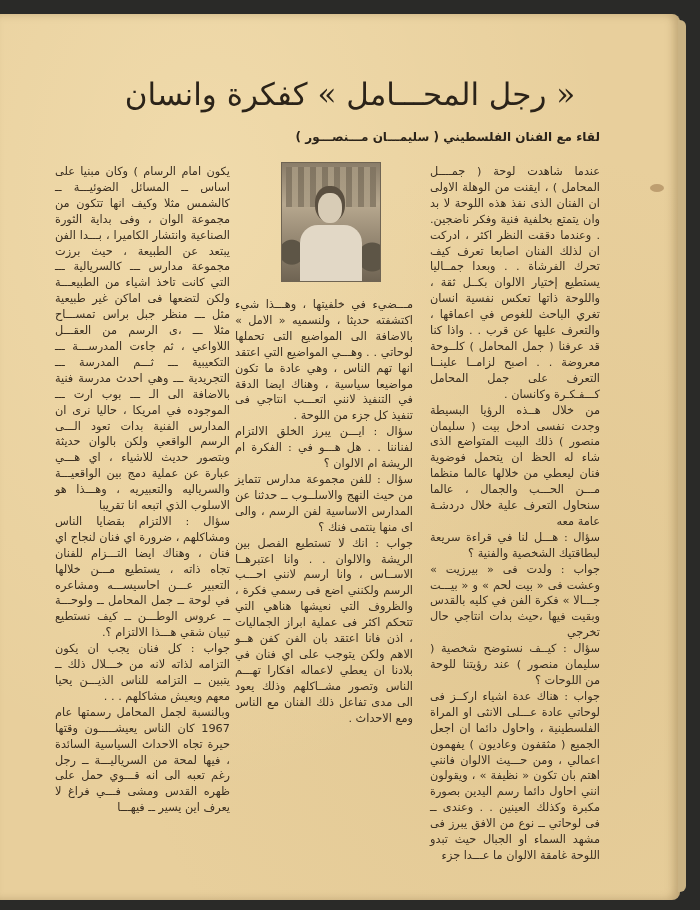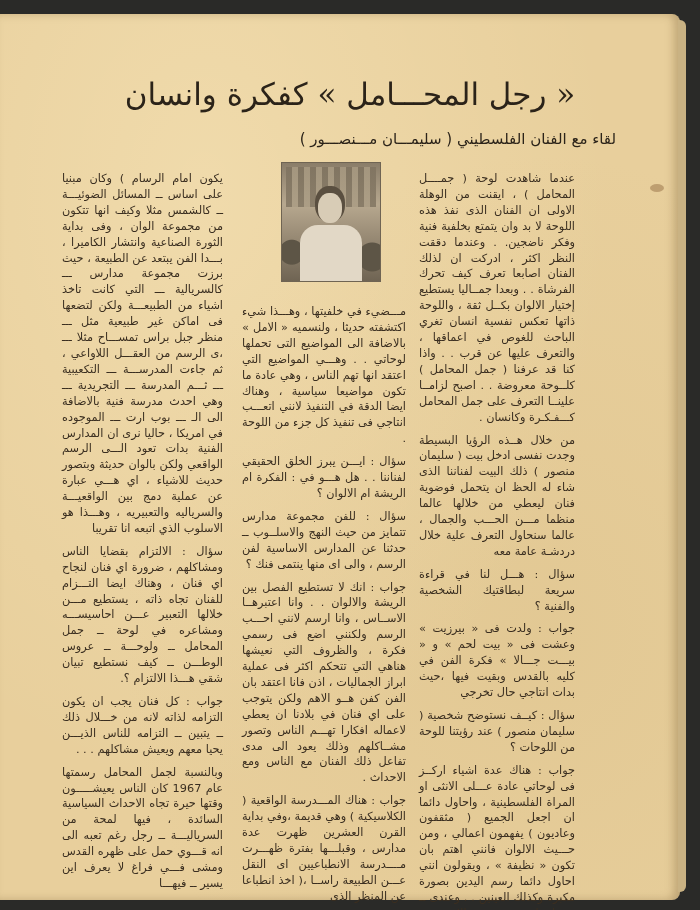--- a/index.html
+++ b/index.html
@@ -20,29 +20,29 @@
     position:absolute; right:-6px; top:6px; width:8px; height:872px;
     background:#c9b283; border-radius:0 6px 6px 0;
   }
   .stain { position:absolute; left:650px; top:170px; width:14px; height:8px; border-radius:50%; background:rgba(140,100,60,0.45); }
   .title {
     position:absolute; left:100px; top:62px; width:500px; text-align:center;
     font-family:"DejaVu Serif", serif; font-size:31px; color:#2b2319; direction:rtl;
     letter-spacing:1px;
   }
   .subtitle {
-    position:absolute; left:236px; top:116px; width:380px; text-align:right;
-    font-size:15px; font-weight:normal; color:#2b2319; direction:rtl;
+    position:absolute; left:220px; top:116px; width:380px; text-align:right;
+    font-size:12px; font-weight:bold; color:#2b2319; direction:rtl;
   }
   .col {
     position:absolute; direction:rtl; text-align:justify; color:#3a2e20;
     font-size:11.3px; line-height:15.9px;
   }
-  .col p { margin:7px; }
-  .col-right { left:412px; top:150px; width:170px; }
+  .col p { margin:0; }
+  .col-right { left:430px; top:150px; width:170px; }
   .col-mid   { left:235px; top:283px; width:178px; }
   .col-left  { left:55px;  top:150px; width:175px; }
   .photo {
     position:absolute; left:281px; top:148px; width:98px; height:118px;
     background:linear-gradient(180deg,#8a7d69 0%,#b7a88f 35%,#9b8d77 60%,#6f6453 100%);
     border:1px solid #6f6453;
   }
   .photo .bg-bldg { position:absolute; left:4px; top:4px; width:90px; height:40px;
     background:repeating-linear-gradient(90deg,#7e725f 0 6px,#a99b83 6px 12px); opacity:0.8; }
   .photo .head { position:absolute; left:36px; top:30px; width:24px; height:30px; border-radius:45%;
@@ -69,33 +69,32 @@
 
   <div class="photo" title="صورة الفنان سليمان منصور">
     <div class="bg-bldg"></div>
     <div class="trees"></div>
     <div class="body"></div>
     <div class="head"></div>
   </div>
 
   <div class="col col-right">
     <p>عندما شاهدت لوحة ( جمــــل المحامل ) ، ايقنت من الوهلة الاولى ان الفنان الذى نفذ هذه اللوحة لا بد وان يتمتع بخلفية فنية وفكر ناضجين. . وعندما دققت النظر اكثر ، ادركت ان لذلك الفنان اصابعا تعرف كيف تحرك الفرشاة . . وبعدا جمــاليا يستطيع إختيار الالوان بكــل ثقة ، واللوحة ذاتها تعكس نفسية انسان تغري الباحث للغوص في اعماقها ، والتعرف عليها عن قرب . . واذا كنا قد عرفنا ( جمل المحامل ) كلــوحة معروضة . . اصبح لزامــا علينــا التعرف على جمل المحامل كـــفـكـرة وكانسان .</p>
-    <p>من خلال هــذه الرؤيا البسيطة وجدت نفسى ادخل بيت ( سليمان منصور ) ذلك البيت لفناننا الذى شاء له الحظ ان يتحمل فوضوية فنان ليعطي من خلالها عالما منظما مـــن الحـــب والجمال ، عالما سنحاول التعرف علية خلال دردشـة عامة معه</p>
+    <p>من خلال هــذه الرؤيا البسيطة وجدت نفسى ادخل بيت ( سليمان منصور ) ذلك البيت المتواضع الذى شاء له الحظ ان يتحمل فوضوية فنان ليعطي من خلالها عالما منظما مـــن الحـــب والجمال ، عالما سنحاول التعرف علية خلال دردشـة عامة معه</p>
     <p>سؤال : هـــل لنا في قراءة سريعة لبطاقتيك الشخصية والفنية ؟</p>
     <p>جواب : ولدت فى « بيرزيت » وعشت فى « بيت لحم » و « بيـــت جـــالا » فكرة الفن في كليه بالقدس وبقيت فيها ،حيث بدات انتاجي حال تخرجي</p>
     <p>سؤال : كيــف نستوضح شخصية ( سليمان منصور ) عند رؤيتنا للوحة من اللوحات ؟</p>
     <p>جواب : هناك عدة اشياء اركــز فى لوحاتي عادة عـــلى الانثى او المراة الفلسطينية ، واحاول دائما ان اجعل الجميع ( مثقفون وعاديون ) يفهمون اعمالي ، ومن حـــيث الالوان فانني اهتم بان تكون « نظيفة » ، ويقولون انني احاول دائما رسم اليدين بصورة مكبرة وكذلك العينين . . وعندى ــ فى لوحاتي ــ نوع من الافق يبرز فى مشهد السماء او الجبال حيث تبدو اللوحة غامقة الالوان ما عـــدا جزء</p>
   </div>
 
   <div class="col col-mid">
     <p>مـــضيء في خلفيتها ، وهـــذا شيء اكتشفته حديثا ، ولنسميه « الامل » بالاضافة الى المواضيع التى تحملها لوحاتي . . وهـــي المواضيع التي اعتقد انها تهم الناس ، وهي عادة ما تكون مواضيعا سياسية ، وهناك ايضا الدقة في التنفيذ لانني اتعـــب انتاجي فى تنفيذ كل جزء من اللوحة .</p>
-    <p>سؤال : ايـــن يبرز الخلق الحقيقي لفناننا . . هل هـــو في : الفكرة ام الريشة ام الالوان ؟</p>
+    <p>سؤال : ايـــن يبرز الخلق الالتزام لفناننا . . هل هـــو في : الفكرة ام الريشة ام الالوان ؟</p>
     <p>سؤال : للفن مجموعة مدارس تتمايز من حيث النهج والاسلــوب ــ حدثنا عن المدارس الاساسية لفن الرسم ، والى اى منها ينتمى فنك ؟</p>
     <p>جواب : انك لا تستطيع الفصل بين الريشة والالوان . . وانا اعتبرهــا الاســاس ، وانا ارسم لانني احـــب الرسم ولكنني اضع فى رسمي فكرة ، والظروف التي نعيشها هناهي التي تتحكم اكثر فى عملية ابراز الجماليات ، اذن فانا اعتقد بان الفن كفن هــو الاهم ولكن يتوجب على اي فنان في بلادنا ان يعطي لاعماله افكارا تهـــم الناس وتصور مشــاكلهم وذلك يعود الى مدى تفاعل ذلك الفنان مع الناس ومع الاحداث .</p>
-    <p>جواب : هناك المـــدرسة الواقعية ( الكلاسيكية ) وهي قديمة ،وفي بداية القرن العشرين ظهرت عدة مدارس ، وقبلـــها بفترة ظهـــرت مــــدرسة الانطباعيين اى النقل عـــن الطبيعة راســا ،( اخذ انطباعا عن المنظر الذى</p>
   </div>
 
   <div class="col col-left">
     <p>يكون امام الرسام ) وكان مبنيا على اساس ــ المسائل الضوئيـــة ــ كالشمس مثلا وكيف انها تتكون من مجموعة الوان ، وفى بداية الثورة الصناعية وانتشار الكاميرا ، بـــدا الفن يبتعد عن الطبيعة ، حيث برزت مجموعة مدارس ـــ كالسريالية ـــ التي كانت تاخذ اشياء من الطبيعـــة ولكن لتضعها فى اماكن غير طبيعية مثل ـــ منظر جبل براس تمســـاح مثلا ـــ ،ى الرسم من العقـــل اللاواعي ، ثم جاءت المدرســـة ـــ التكعيبية ـــ ثـــم المدرسة ـــ التجريدية ـــ وهي احدث مدرسة فنية بالاضافة الى الـ ـــ بوب ارت ـــ الموجوده في امريكا ، حاليا نرى ان المدارس الفنية بدات تعود الـــى الرسم الواقعي ولكن بالوان حديثة وبتصور حديث للاشياء ، اي هـــي عبارة عن عملية دمج بين الواقعيـــة والسرياليه والتعبيريه ، وهـــذا هو الاسلوب الذي اتبعه انا تقريبا</p>
     <p>سؤال : الالتزام بقضايا الناس ومشاكلهم ، ضرورة اي فنان لنجاح اي فنان ، وهناك ايضا التـــزام للفنان تجاه ذاته ، يستطيع مـــن خلالها التعبير عـــن احاسيســـه ومشاعره في لوحة ــ جمل المحامل ــ ولوحـــة ــ عروس الوطـــن ــ كيف نستطيع تبيان شقي هـــذا الالتزام ؟.</p>
     <p>جواب : كل فنان يجب ان يكون التزامه لذاته لانه من خـــلال ذلك ــ يتبين ــ التزامه للناس الذيـــن يحيا معهم ويعيش مشاكلهم . . .</p>
     <p>وبالنسبة لجمل المحامل رسمتها عام 1967 كان الناس يعيشـــــون وقتها حيرة تجاه الاحداث السياسية السائدة ، فيها لمحة من السرياليـــة ــ رجل رغم تعبه الى انه قـــوي حمل على ظهره القدس ومشى فـــي فراغ لا يعرف اين يسير ــ فيهـــا</p>
   </div>
 
   <div class="page-number"></div>

